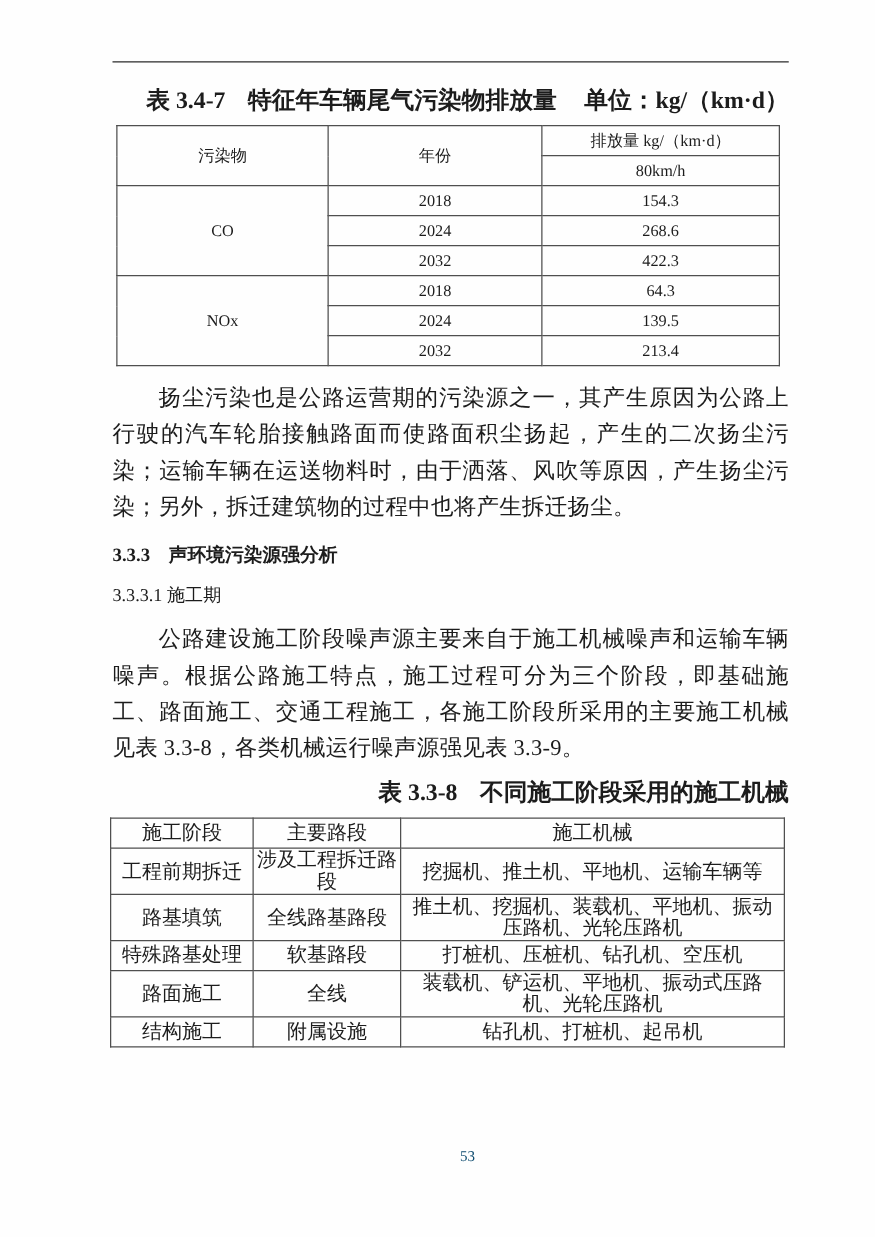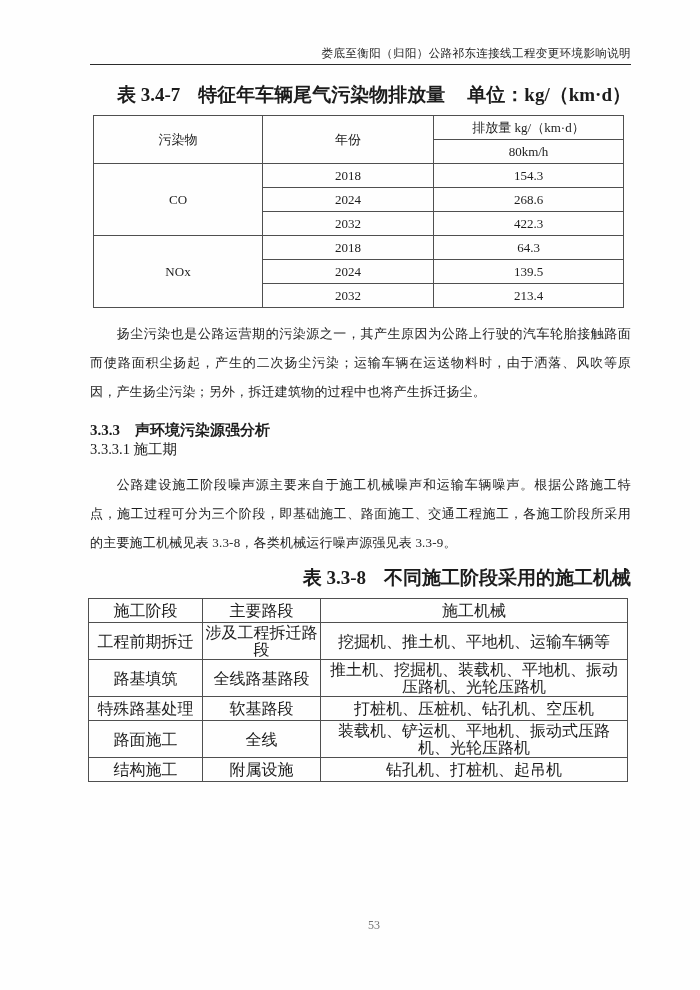--- a/index.html
+++ b/index.html
@@ -56,63 +56,61 @@
   .t1 .c3 { width: 190px; }
 
   
   .b-heading {
     margin-top: 35px;
     font-size: 14.5px;
     text-indent: 2.05em;
   }
   .para {
     margin-top: 11px;
-    font-size: 13px;
+    font-size: 18px;
     line-height: 29px;
     text-align: justify;
     text-indent: 2.05em;
     letter-spacing: 0.2px;
   }
   .h333 {
     margin-top: 15px;
     font-size: 15px;
     font-weight: bold;
   }
   .h3331 {
+    margin-top: 13px;
     font-size: 14.5px;
     font-weight: normal;
   }
   .caption2 { margin-top: 8px; }
 
   .t2 { width: 539px; margin: 7px 0 0 -2px; }
   .t2 td { font-size: 16px; min-height: 24px; height: 24px; }
   .t2 .c1 { width: 114px; }
   .t2 .c2 { width: 118px; }
   .t2 .c3 { width: 307px; }
 
   .page-number {
     position: absolute;
     top: 918px;
     left: 0;
     width: 100%;
     text-align: center;
     font-size: 12px;
-    color: #737373;
+    color: #0c4a6e;
     padding-left: 48px;
   }
 </style>
 </head>
 <body>
 
 <div class="page">
   <div class="content">
 
-    <div class="running-header">
-      <span>娄底至衡阳（归阳）公路祁东连接线工程变更环境影响说明</span>
-    </div>
     <hr class="header-rule">
 
     <div class="caption">
       <span class="cap-label">表 3.4-7</span><span>特征年车辆尾气污染物排放量</span><span class="cap-unit">单位：kg/（km·d）</span>
     </div>
 
     <table class="t1">
       <colgroup>
           <col class="c1">
           <col class="c2">

